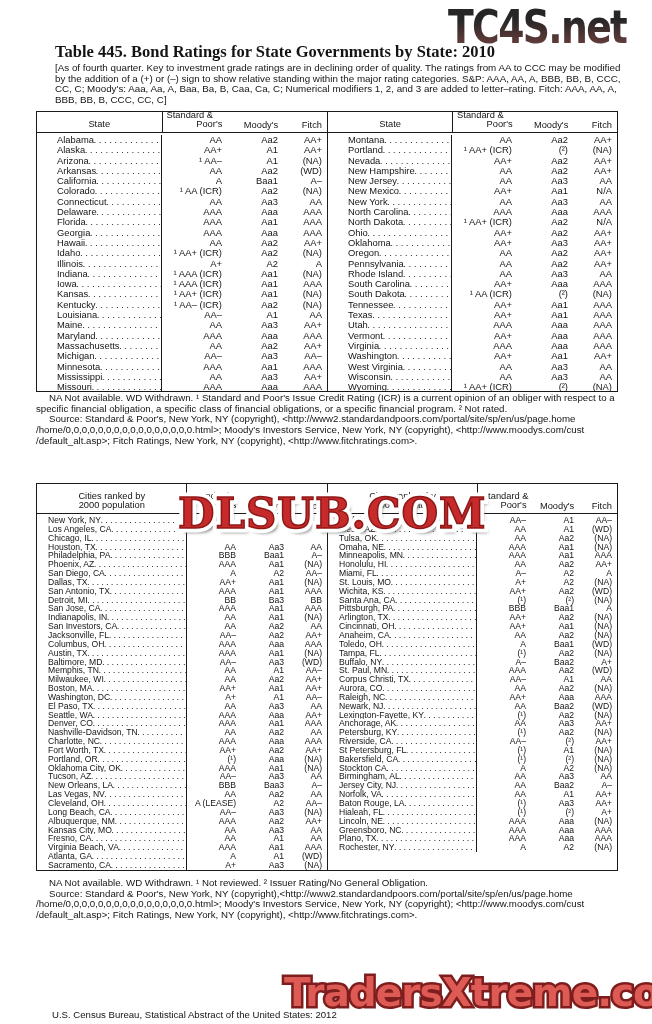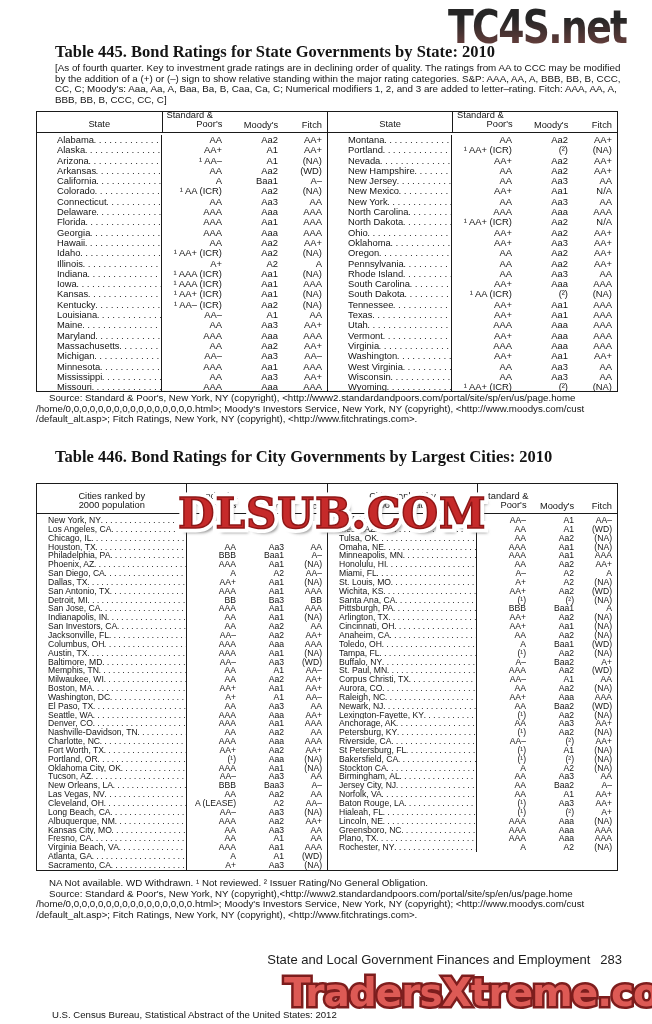--- a/index.html
+++ b/index.html
@@ -627,24 +627,24 @@
             </span>
             <span class="c sp">¹ AA+ (ICR)</span>
             <span class="c md">(²)</span>
             <span class="c ft">(NA)</span>
           </div>
         </div>
     </div>
   </div>
 
   <div class="notes" id="t445-notes">
+    <p>NA Not available. WD Withdrawn. ¹ Standard and Poor's Issue Credit Rating (ICR) is a current opinion of an obliger with respect to a specific financial obligation, a specific class of financial obligations, or a specific financial program. ² Not rated.</p>
     <p>Source: Standard &amp; Poor's, New York, NY (copyright), &lt;http://www2.standardandpoors.com/portal/site/sp/en/us/page.home /home/0,0,0,0,0,0,0,0,0,0,0,0,0,0,0,0.html&gt;; Moody's Investors Service, New York, NY (copyright), &lt;http://www.moodys.com/cust /default_alt.asp&gt;; Fitch Ratings, New York, NY (copyright), &lt;http://www.fitchratings.com&gt;.</p>
   </div>
 
-  <div class="t-title" id="t446-title">Table 446. Bond Ratings for City Governments by Largest Cities: 2010</div>
 
   <div class="tbl" id="t446">
     <div class="half">
       <div class="hdr">
         <div class="hname">
             <span>Cities ranked by</span>
             <span>2000 population</span>
           </div>
         <div class="hsp">
             <span class="l1">Standard &amp;</span>
@@ -1460,23 +1460,20 @@
           </div>
         </div>
     </div>
   </div>
 
   <div class="notes" id="t446-notes">
     <p>NA Not available. WD Withdrawn. ¹ Not reviewed. ² Issuer Rating/No General Obligation.</p>
     <p>Source: Standard &amp; Poor's, New York, NY (copyright),&lt;http://www2.standardandpoors.com/portal/site/sp/en/us/page.home /home/0,0,0,0,0,0,0,0,0,0,0,0,0,0,0,0.html&gt;; Moody's Investors Service, New York, NY (copyright); &lt;http://www.moodys.com/cust /default_alt.asp&gt;; Fitch Ratings, New York, NY (copyright), &lt;http://www.fitchratings.com&gt;.</p>
   </div>
 
-  <div id="footer-heading">
-    <span>State and Local Government Finances and Employment</span><span class="pgnum">283</span>
-  </div>
   <div id="footer-source">U.S. Census Bureau, Statistical Abstract of the United States: 2012</div>
 
   <div class="wm-stack wm-mid">
     <span class="back">DLSUB.COM</span>
     <span class="front">DLSUB.COM</span>
   </div>
 
   <div class="wm-stack wm-bot">
     <span class="back">TradersXtreme.com</span>
     <span class="mid">TradersXtreme.com</span>

